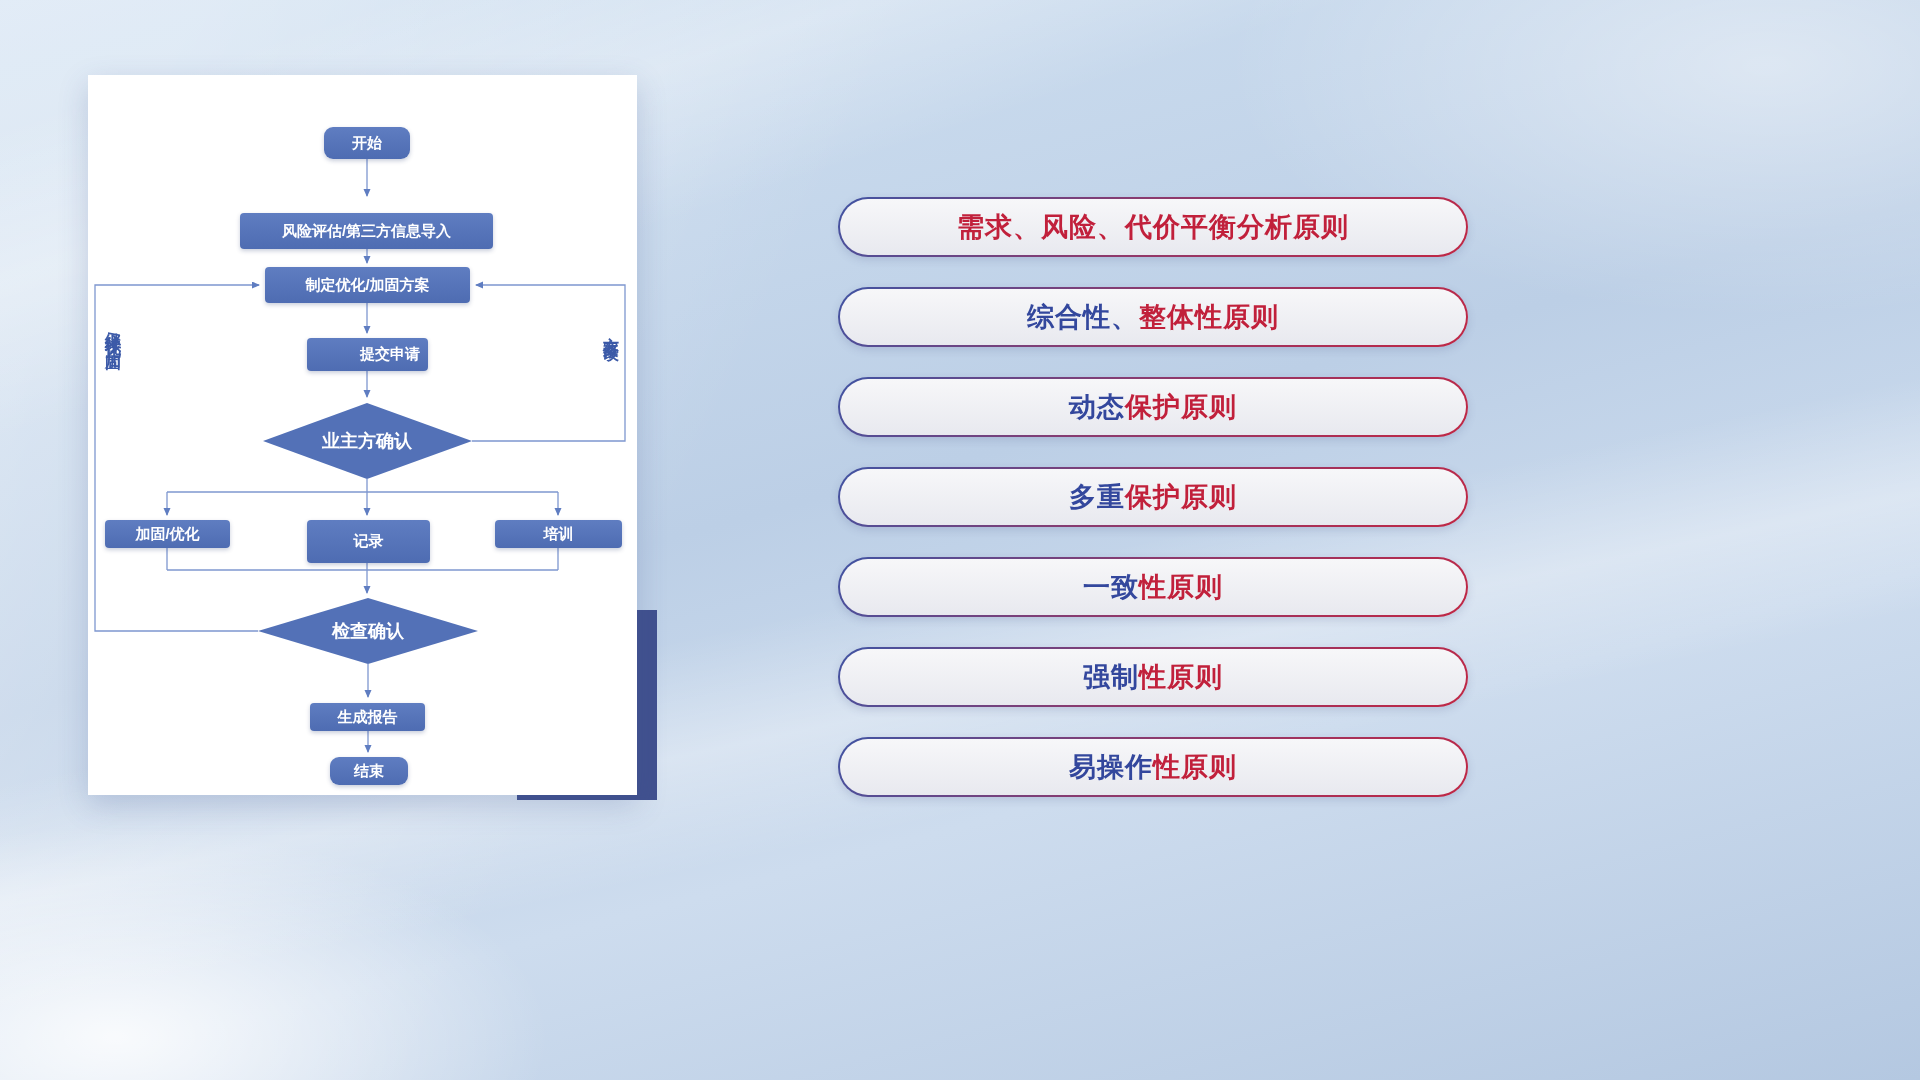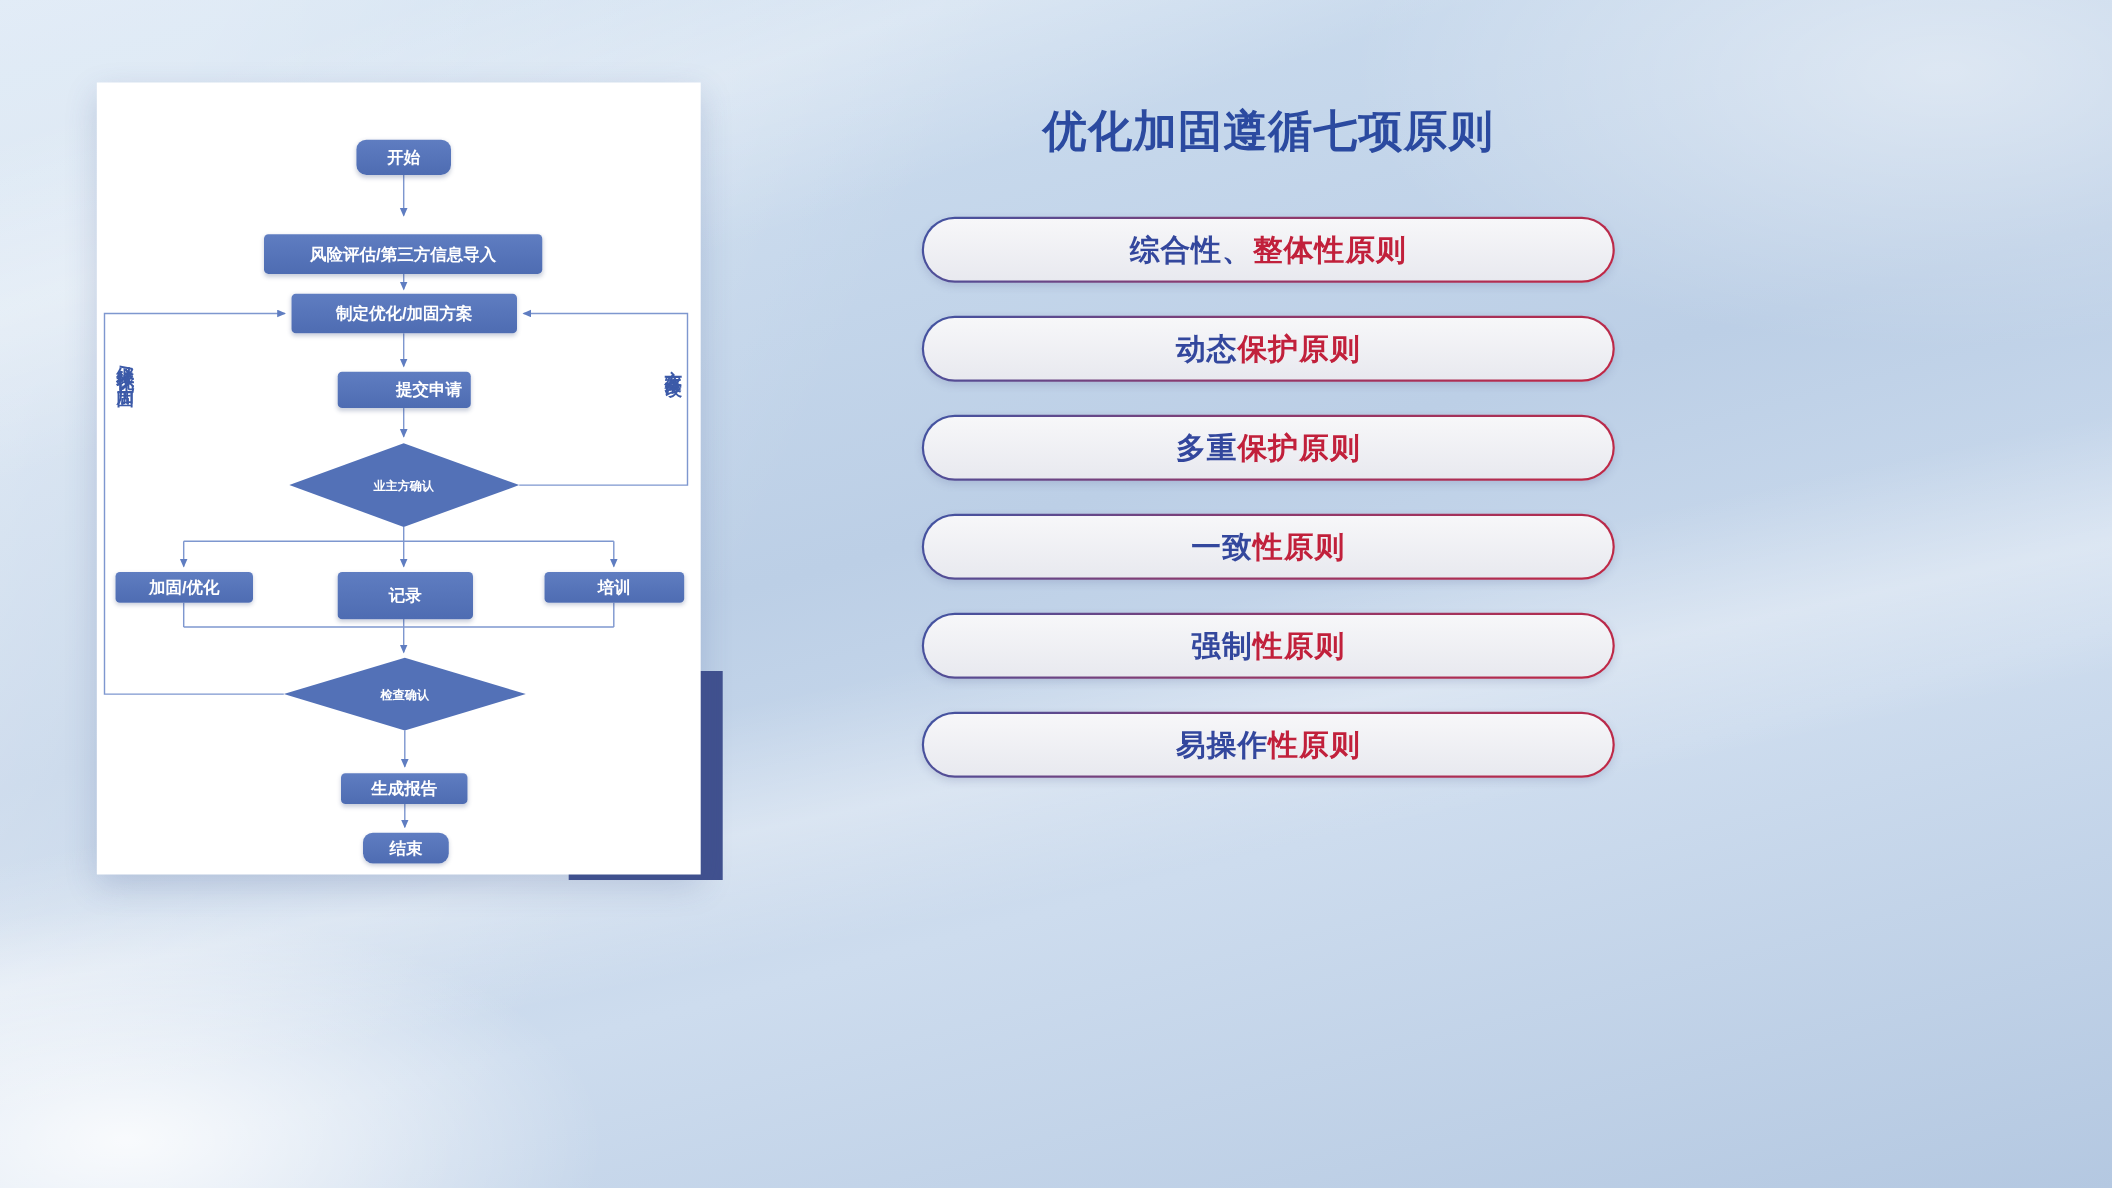--- a/index.html
+++ b/index.html
@@ -42,21 +42,21 @@
   .node {
     position:absolute; display:flex; align-items:center; justify-content:center;
     color:#fff; font-weight:bold; font-size:15px; text-align:center;
     background:linear-gradient(180deg,#5f7dc1,#4e6cb2);
     border-radius:4px; box-shadow:0 2px 4px rgba(40,60,110,0.25);
     z-index:3; white-space:nowrap;
   }
   .terminal { border-radius:9px; }
   .diamond-label {
     position:absolute; display:flex; align-items:center; justify-content:center;
-    color:#fff; font-weight:bold; font-size:11px; z-index:3; white-space:nowrap;
+    color:#fff; font-weight:bold; font-size:18px; z-index:3; white-space:nowrap;
   }
   .vlabel {
     position:absolute; writing-mode:vertical-rl; color:#3c5aa8;
     font-weight:bold; font-size:16px; letter-spacing:3px; z-index:3;
   }
 
   
   .panel-title {
     position:absolute; left:838px; top:92px; width:630px;
     text-align:center; font-size:40px; font-weight:bold; color:#2b4aa0;
@@ -160,24 +160,29 @@
 
     <div class="node terminal" style="left:242px; top:682px; width:78px; height:28px;">
       <span>结束</span>
     </div>
 
     <div class="vlabel" style="left:14px; top:245px;">继续优化/加固</div>
 
     <div class="vlabel" style="left:512px; top:248px;">方案修改</div>
   </div>
 
-  <div class="panel-title">优化加固遵循七项原则</div>
 
   <div class="pill-list">
 
+    <div class="pill">
+      <div class="pill-inner">
+        <span class="p-blue"></span>
+          <span class="p-red">需求、风险、代价平衡分析原则</span>
+      </div>
+    </div>
 
     <div class="pill">
       <div class="pill-inner">
         <span class="p-blue">综合性、</span>
           <span class="p-red">整体性原则</span>
       </div>
     </div>
 
     <div class="pill">
       <div class="pill-inner">

